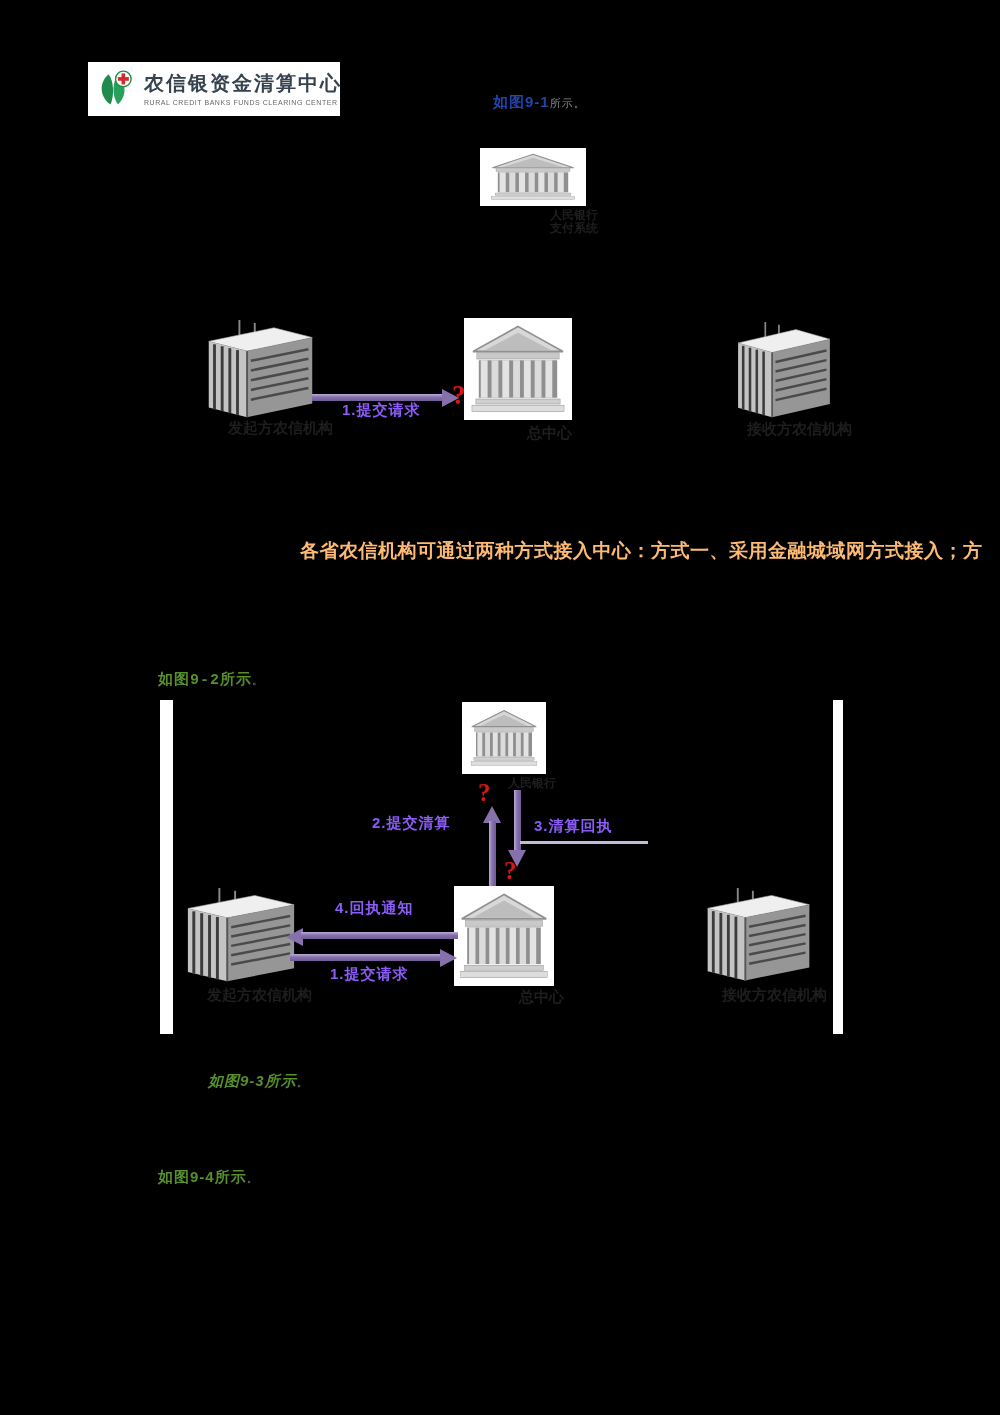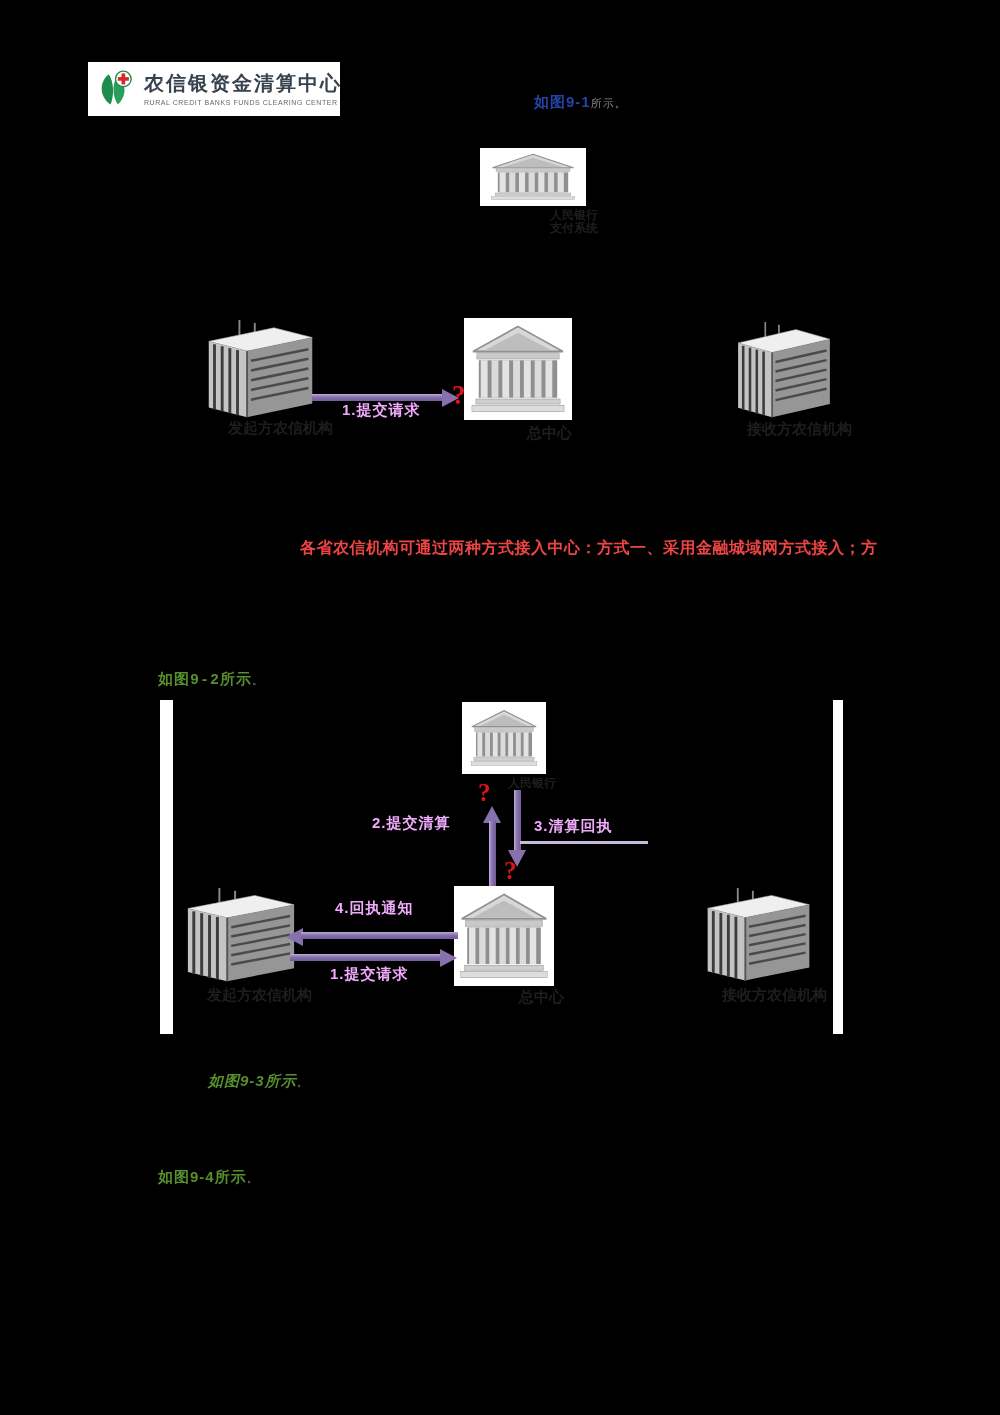--- a/index.html
+++ b/index.html
@@ -1,33 +1,33 @@
 <!DOCTYPE html>
 <html><head>
 <meta charset="utf-8">
 <style>
   html,body{margin:0;padding:0;background:#000;}
   #page{position:relative;width:1000px;height:1415px;background:#000;overflow:hidden;
         font-family:"Liberation Sans","DejaVu Sans",sans-serif;}
   .abs{position:absolute;}
   .white-box{position:absolute;background:#FFFFFF;display:flex;align-items:center;justify-content:center;}
   .lbl{position:absolute;font-weight:bold;color:#1E1E1E;text-align:right;}
-  .arrow-lbl{position:absolute;font-weight:bold;color:#f0abfc;font-size:15px;letter-spacing:1px;white-space:nowrap;}
+  .arrow-lbl{position:absolute;font-weight:bold;color:#8b5cf6;font-size:15px;letter-spacing:1px;white-space:nowrap;}
   .h-body{position:absolute;height:7px;background:linear-gradient(180deg,#B8ACD6 0%,#8671AD 45%,#715C98 100%);}
   .v-body{position:absolute;width:7px;background:linear-gradient(90deg,#B8ACD6 0%,#8671AD 45%,#715C98 100%);}
   .head-right{position:absolute;width:0;height:0;border-top:9px solid transparent;border-bottom:9px solid transparent;border-left:17px solid #8671AD;}
   .head-left{position:absolute;width:0;height:0;border-top:9px solid transparent;border-bottom:9px solid transparent;border-right:17px solid #8671AD;}
   .head-up{position:absolute;width:0;height:0;border-left:9px solid transparent;border-right:9px solid transparent;border-bottom:17px solid #8671AD;}
   .head-down{position:absolute;width:0;height:0;border-left:9px solid transparent;border-right:9px solid transparent;border-top:17px solid #8671AD;}
   .qmark{position:absolute;font-family:"Liberation Serif","DejaVu Serif",serif;font-weight:bold;color:#DC1414;font-size:27px;line-height:1;}
   .fig-ref{position:absolute;font-weight:bold;font-size:15px;letter-spacing:1px;white-space:nowrap;}
   .fig-blue{color:#2343A8;}
   .fig-green{color:#568F2B;}
   .suffix{color:#8a8a8a;font-size:11px;font-weight:normal;}
-  .para-line{position:absolute;color:#ef4444;font-weight:bold;font-size:16px;letter-spacing:0.5px;white-space:nowrap;}
+  .para-line{position:absolute;color:#fdba74;font-weight:bold;font-size:19px;letter-spacing:0.5px;white-space:nowrap;}
   #logo-box{position:absolute;left:88px;top:62px;width:252px;height:54px;background:#fff;}
   #logo-title{position:absolute;left:56px;top:8px;font-size:20px;font-weight:bold;color:#37424F;letter-spacing:2px;white-space:nowrap;}
   #logo-sub{position:absolute;left:56px;top:37px;font-size:7px;color:#666;letter-spacing:0.55px;white-space:nowrap;}
   .leader{position:absolute;height:3px;background:#C6BADA;}
   .strip{position:absolute;background:#FFFFFF;}
   svg{display:block;}
 </style>
 </head>
 <body>
 
@@ -40,21 +40,21 @@
         <path d="M24 12 C35 16 37 30 26 41 C20 32 20 20 24 12 Z" fill="#27A05C"></path>
         <circle cx="32" cy="13" r="8.5" fill="#FFFFFF" stroke="#1F8B4C" stroke-width="1.5"></circle>
         <rect x="30" y="7" width="4" height="12" fill="#D22B2B"></rect>
         <rect x="26" y="11" width="12" height="4" fill="#D22B2B"></rect>
       </svg>
     </span>
     <span id="logo-title">农信银资金清算中心</span>
     <span id="logo-sub">RURAL CREDIT BANKS FUNDS CLEARING CENTER</span>
   </div>
 
-  <div class="fig-ref" style="left:534px;top:93px;text-decoration:underline;">
+  <div class="fig-ref" style="left:493px;top:93px;text-decoration:underline;">
     <span class="fig-blue">如图9-1</span><span class="suffix">所示。</span>
   </div>
 
   <div>
 
     <div class="white-box" style="left:480px;top:148px;width:106px;height:58px;">
       <span class="bank-icon" style="width:88px;height:48px;">
 <svg viewBox="0 0 100 72" width="100%" height="100%" preserveAspectRatio="none">
   <polygon points="50,2 96,22 4,22" fill="#D8D8D8" stroke="#909090" stroke-width="1.5"></polygon>
   <polygon points="50,7 84,21 16,21" fill="#BDBDBD"></polygon>

